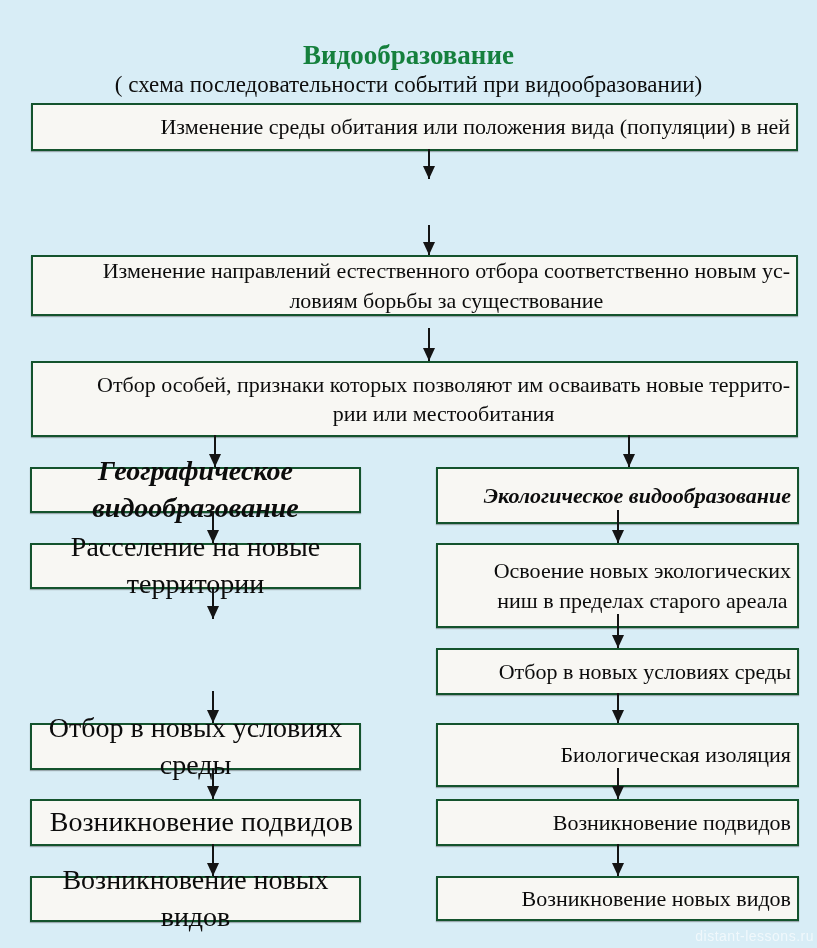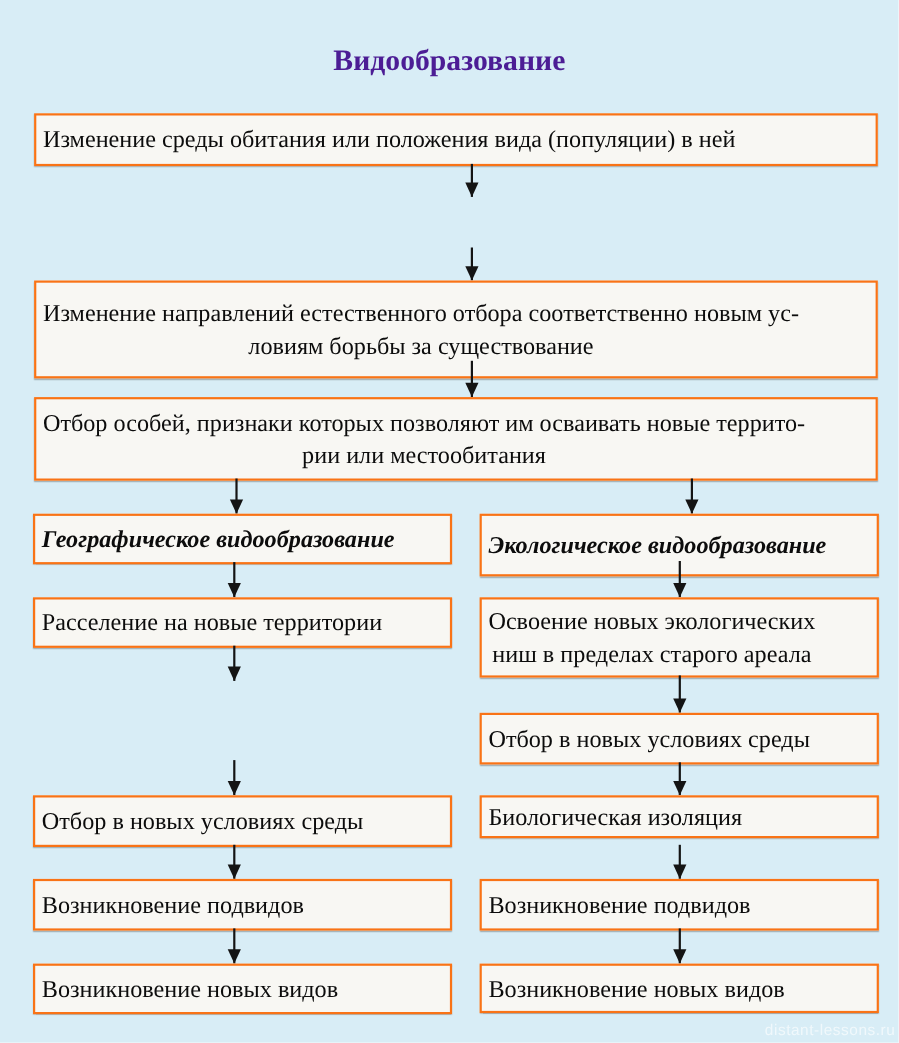--- a/index.html
+++ b/index.html
@@ -10,43 +10,43 @@
     background: #d8edf6;
     font-family: "Liberation Serif", serif;
     overflow: hidden;
   }
   .title {
     position: absolute;
     top: 40px; left: 0; width: 100%;
     text-align: center;
     font-size: 27px;
     font-weight: bold;
-    color: #4c1d95;
+    color: #15803d;
   }
   .subtitle {
     position: absolute;
     top: 72px; left: 0; width: 100%;
     text-align: center;
     font-size: 23px;
     color: #0e0e0e;
   }
   .box {
     position: absolute;
     box-sizing: border-box;
     background: #f8f7f3;
-    border: 2px solid #f97316;
+    border: 2px solid #14532d;
     display: flex;
     align-items: center;
-    justify-content: flex-start;
+    justify-content: flex-end;
     text-align: center;
     color: #0c0c0c;
     box-shadow: 0 1px 1px rgba(40,40,40,0.35);
   }
   .main { left: 31px; width: 767px; font-size: 22px; }
-  .lcol { left: 30px;  width: 381px; font-size: 22px; }
+  .lcol { left: 30px;  width: 331px; font-size: 28px; }
   .rcol { left: 436px; width: 363px; font-size: 22px; }
   .hdr  { font-weight: bold; font-style: italic; }
   .bt { white-space: pre-line; line-height: 1.32; padding: 0 6px; }
   .arrow {
     position: absolute;
     width: 2px;
     background: #141414;
   }
   .arrow::after {
     content: '';
@@ -67,29 +67,30 @@
     color: rgba(255,255,255,0.62);
     margin-top: 14px;
   }
 </style>
 </head>
 <body>
 
 <div class="canvas">
 
   <div class="title">Видообразование</div>
+  <div class="subtitle">( схема последовательности событий при видообразовании)</div>
 
   <div class="box main" style="top:103px;height:48px">
     <span class="bt">Изменение среды обитания или положения вида (популяции) в ней</span>
   </div>
   <div class="arrow" style="left:428px;top:149px;height:30px"></div>
 
   <div class="arrow" style="left:428px;top:225px;height:30px"></div>
 
-  <div class="box main" style="top:255px;height:89px">
+  <div class="box main" style="top:255px;height:61px">
     <span class="bt">Изменение направлений естественного отбора соответственно новым ус-
 ловиям борьбы за существование</span>
   </div>
   <div class="arrow" style="left:428px;top:328px;height:33px"></div>
 
   <div class="box main" style="top:361px;height:76px">
     <span class="bt">Отбор особей, признаки которых позволяют им осваивать новые террито-
 рии или местообитания</span>
   </div>
 
@@ -120,32 +121,32 @@
 
   <div class="box lcol" style="top:876px;height:46px">
     <span class="bt">Возникновение новых видов</span>
   </div>
 
   <div class="box rcol hdr" style="top:467px;height:57px">
     <span class="bt">Экологическое видообразование</span>
   </div>
   <div class="arrow" style="left:617px;top:510px;height:33px"></div>
 
-  <div class="box rcol" style="top:543px;height:73px">
+  <div class="box rcol" style="top:543px;height:85px">
     <span class="bt">Освоение новых экологических
 ниш в пределах старого ареала</span>
   </div>
   <div class="arrow" style="left:617px;top:614px;height:34px"></div>
 
   <div class="box rcol" style="top:648px;height:47px">
     <span class="bt">Отбор в новых условиях среды</span>
   </div>
   <div class="arrow" style="left:617px;top:693px;height:30px"></div>
 
-  <div class="box rcol" style="top:723px;height:39px">
+  <div class="box rcol" style="top:723px;height:64px">
     <span class="bt">Биологическая изоляция</span>
   </div>
   <div class="arrow" style="left:617px;top:768px;height:31px"></div>
 
   <div class="box rcol" style="top:799px;height:47px">
     <span class="bt">Возникновение подвидов</span>
   </div>
   <div class="arrow" style="left:617px;top:844px;height:32px"></div>
 
   <div class="box rcol" style="top:876px;height:45px">

